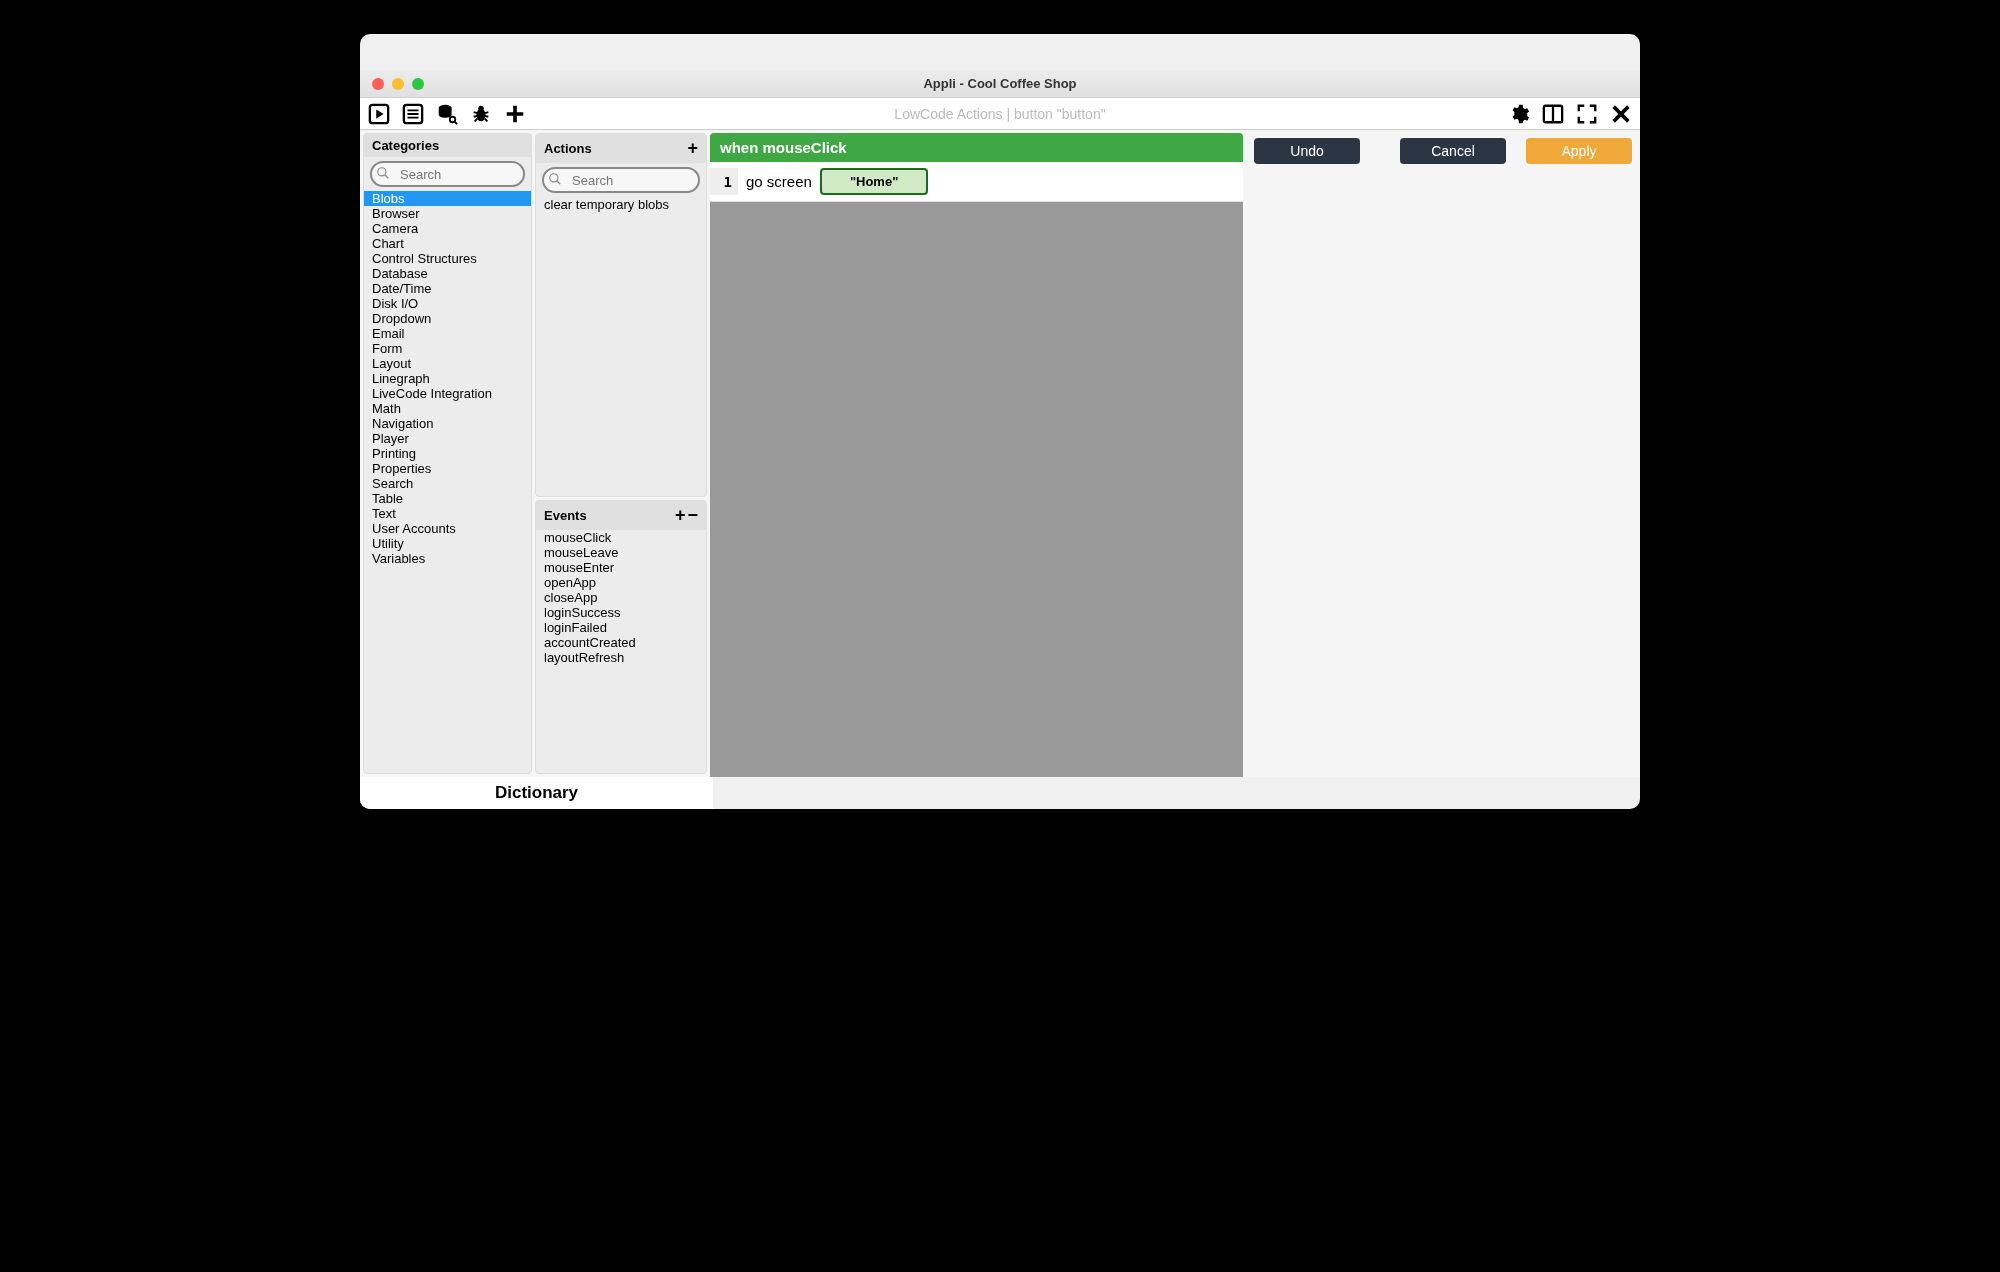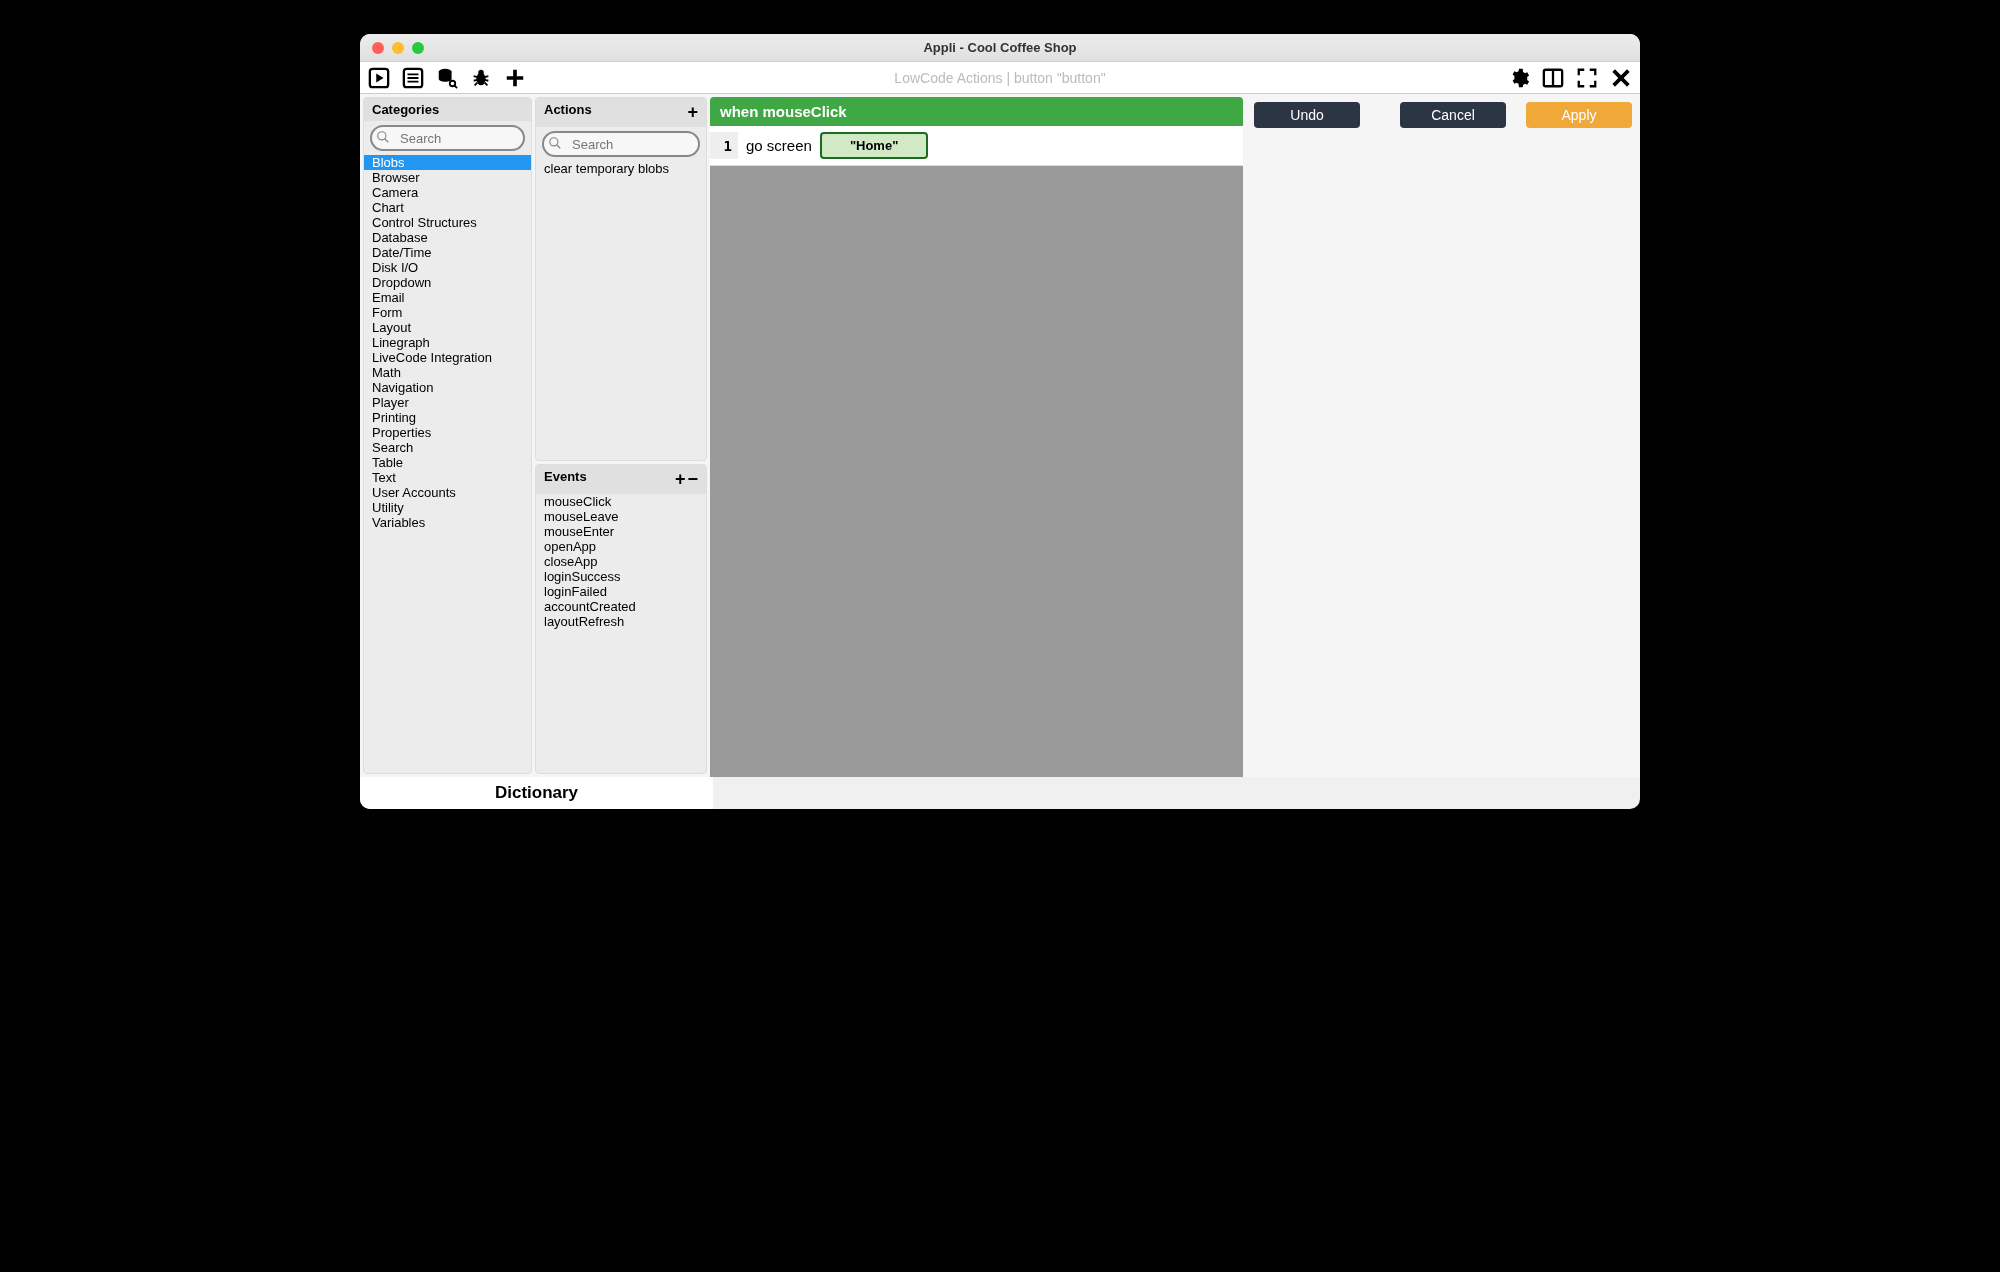--- a/index.html
+++ b/index.html
@@ -1,36 +1,36 @@
 <!DOCTYPE html>
 <html><head>
 <meta charset="utf-8">
 <style>
 * { box-sizing: border-box; margin: 0; padding: 0; }
 body { background: #000; font-family: -apple-system, Helvetica, Arial, sans-serif; font-size: 14px; color: #000; display: flex; align-items: flex-start; justify-content: center; padding-top: 34px; }
 .window { width: 1280px; height: 775px; background: #f0f0f0; border-radius: 10px; overflow: hidden; box-shadow: 0 20px 60px rgba(0,0,0,0.6); display: flex; flex-direction: column; }
-.titlebar { height: 28px; background: linear-gradient(#ececec,#e0e0e0); display: flex; align-items: center; position: relative; border-bottom: 1px solid #d0d0d0; }
+.titlebar { height: 28px; background: linear-gradient(#ececec,#e0e0e0); display: flex; align-items: center; position: relative; border-bottom: 1px solid #d0d0d0; margin-top: 36px; }
 .traffic { display: flex; gap: 8px; padding-left: 12px; }
 .dot { width: 12px; height: 12px; border-radius: 50%; }
 .dot.red { background: #ff5f57; }
 .dot.yellow { background: #febc2e; }
 .dot.green { background: #28c840; }
 .title { position: absolute; left: 0; right: 0; text-align: center; font-size: 13px; font-weight: 600; color: #333; pointer-events: none; }
 .toolbar { height: 32px; background: #fff; display: flex; align-items: center; padding: 0 8px; border-bottom: 1px solid #ccc; }
 .toolbar-left { display: flex; gap: 12px; align-items: center; }
 .toolbar-right { display: flex; gap: 12px; align-items: center; margin-left: auto; }
 .toolbar-center { position: absolute; left: 0; right: 0; text-align: center; font-size: 14px; color: #bbb; pointer-events: none; }
 .icon { width: 22px; height: 22px; display: flex; align-items: center; justify-content: center; cursor: pointer; }
 .icon svg { width: 22px; height: 22px; }
 .content { flex: 1; display: flex; min-height: 0; }
 .left-col { width: 175px; display: flex; flex-direction: column; background: #f5f5f5; padding: 3px; gap: 3px; }
 .mid-col { width: 175px; display: flex; flex-direction: column; background: #f5f5f5; padding: 3px 3px 3px 0; gap: 3px; }
 .right-col { flex: 1; display: flex; background: #f5f5f5; min-width: 0; }
 .panel { background: #ececec; border: 1px solid #ddd; border-radius: 4px; display: flex; flex-direction: column; overflow: hidden; }
-.panel-header { background: #e0e0e0; padding: 4px 8px; font-weight: 700; font-size: 13px; display: flex; justify-content: space-between; }
+.panel-header { background: #e0e0e0; padding: 4px 8px; font-weight: 700; font-size: 13px; display: flex; align-items: center; justify-content: space-between; }
 .panel-header .hicons { display: flex; gap: 2px; font-size: 18px; font-weight: 900; cursor: pointer; }
 .search-wrap { padding: 4px 6px; }
 .search { width: 100%; height: 26px; border-radius: 13px; border: 2px solid #888; padding: 0 10px 0 28px; font-size: 13px; outline: none; background: #f7f7f7; }
 .search-container { position: relative; }
 .search-container svg { position: absolute; left: 12px; top: 9px; width: 14px; height: 14px; fill: #888; }
 .list { overflow-y: auto; flex: 1; }
 .list-item { padding: 0 8px; font-size: 13px; cursor: pointer; white-space: nowrap; }
 .list-item.selected { background: #2196f3; color: #fff; }
 .categories-panel { flex: 1; }
 .actions-panel { height: 364px; }

